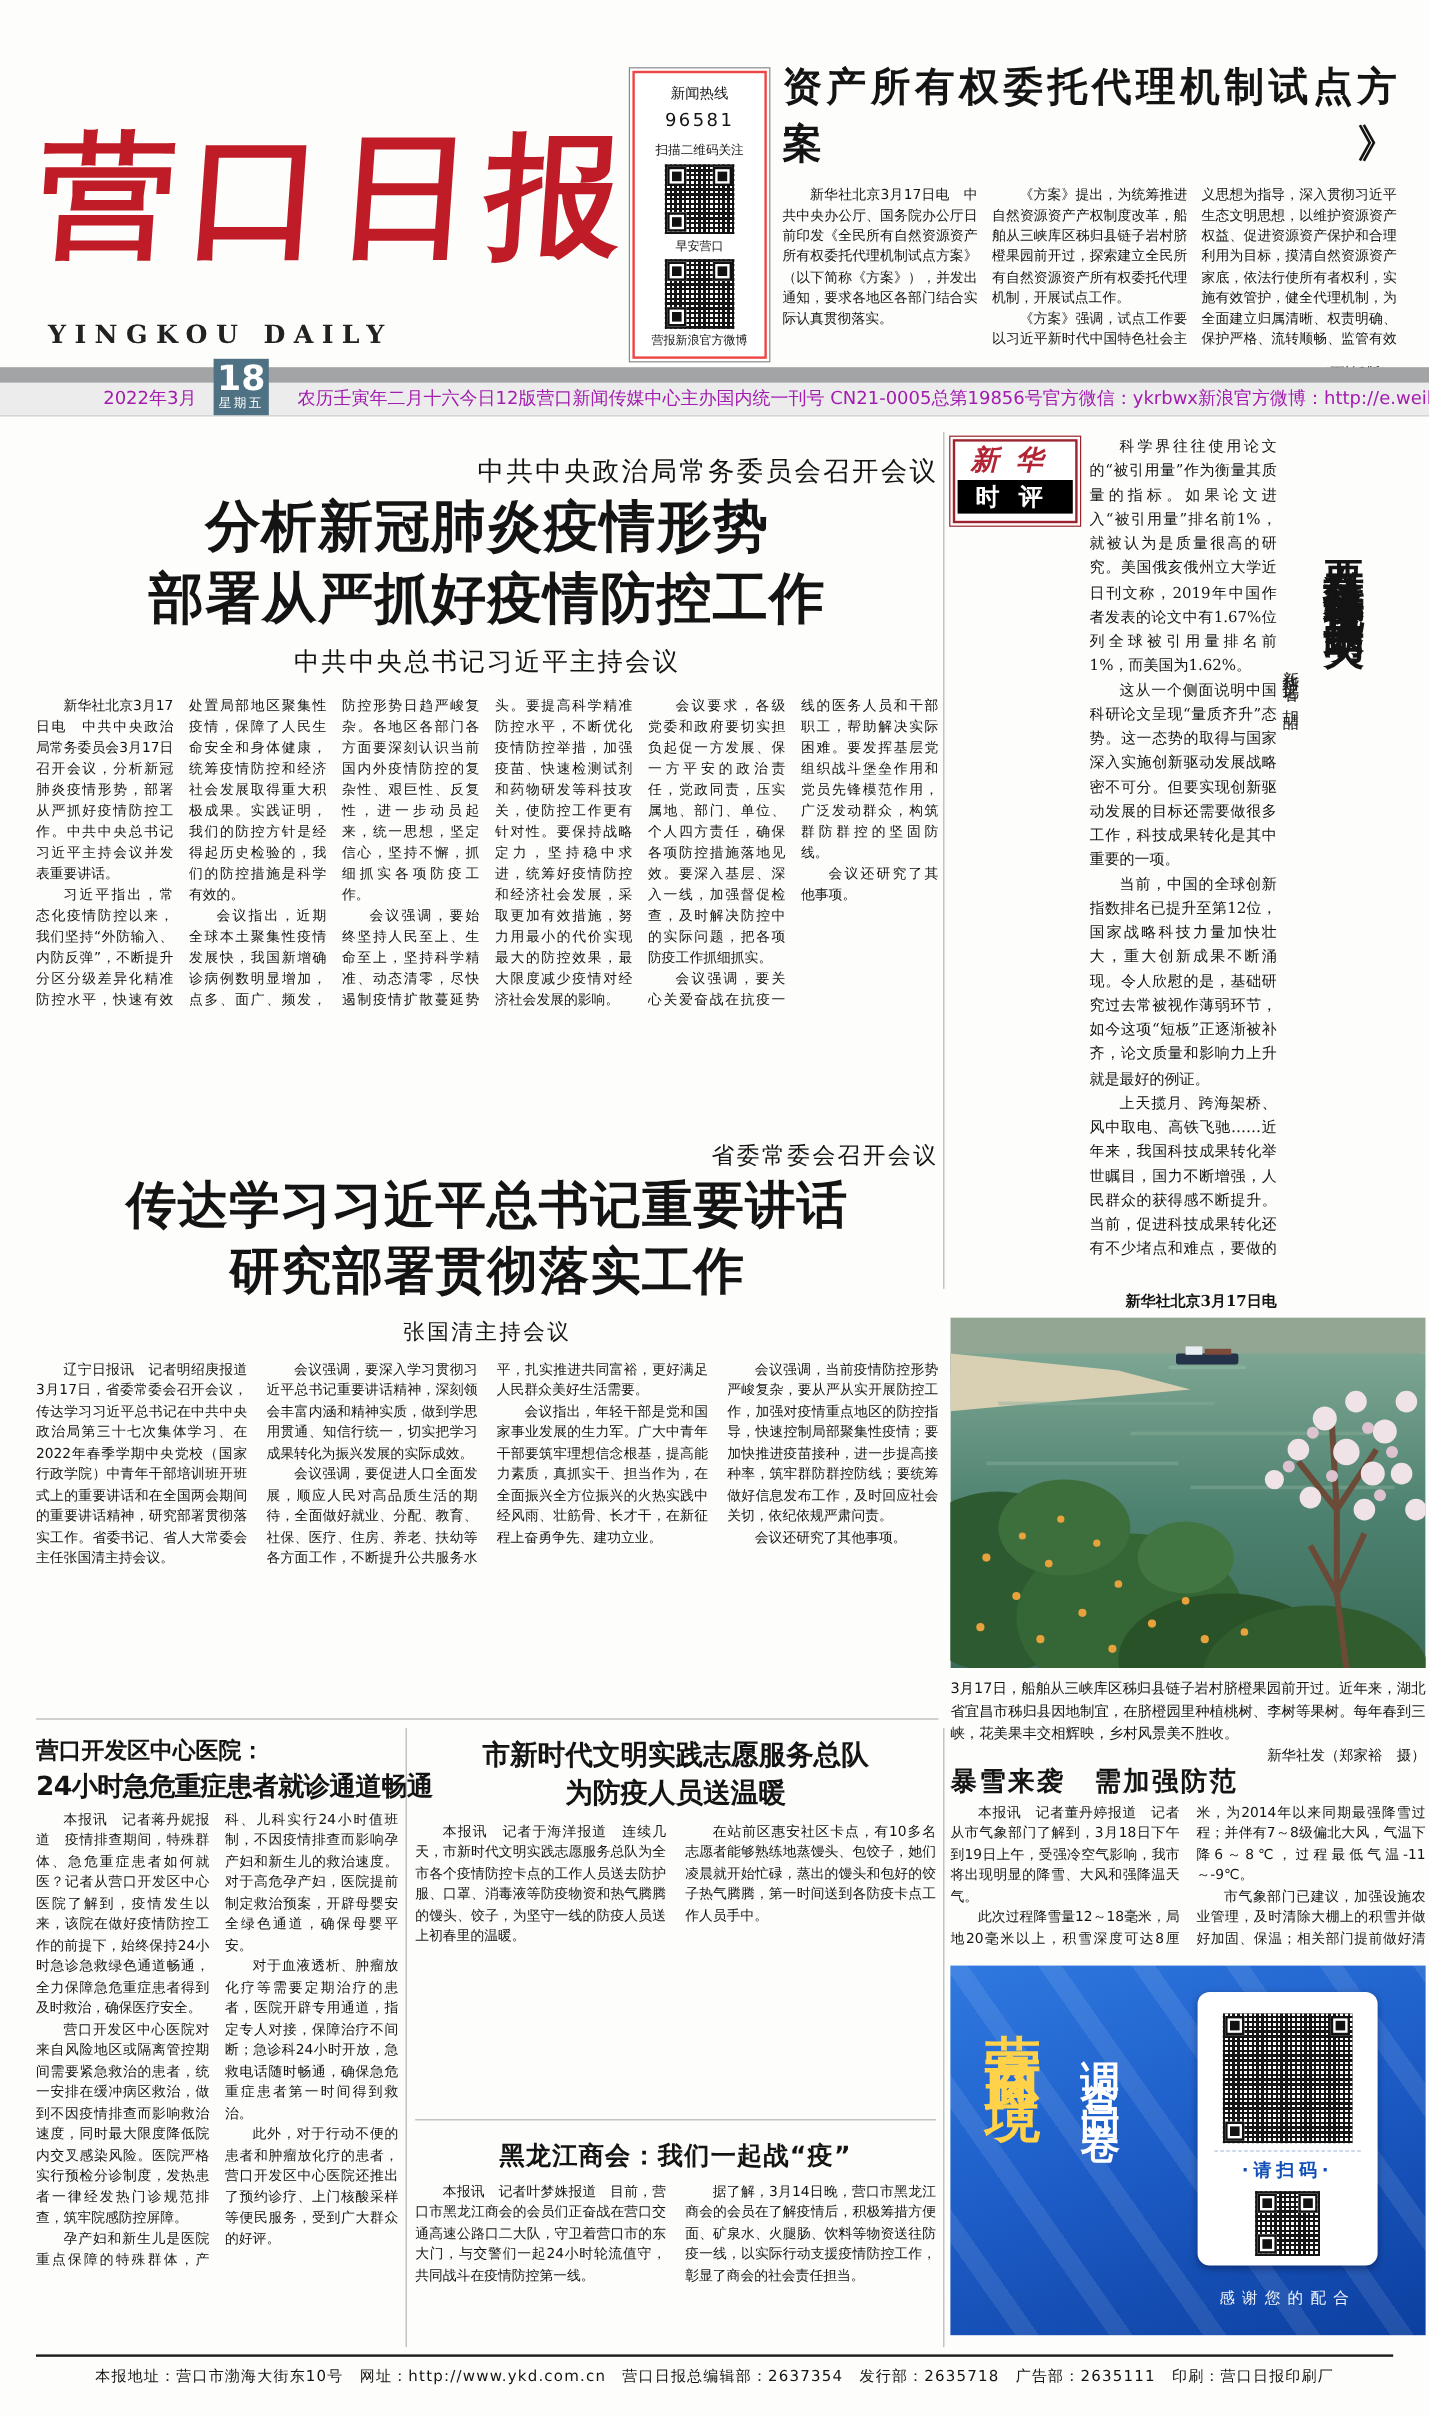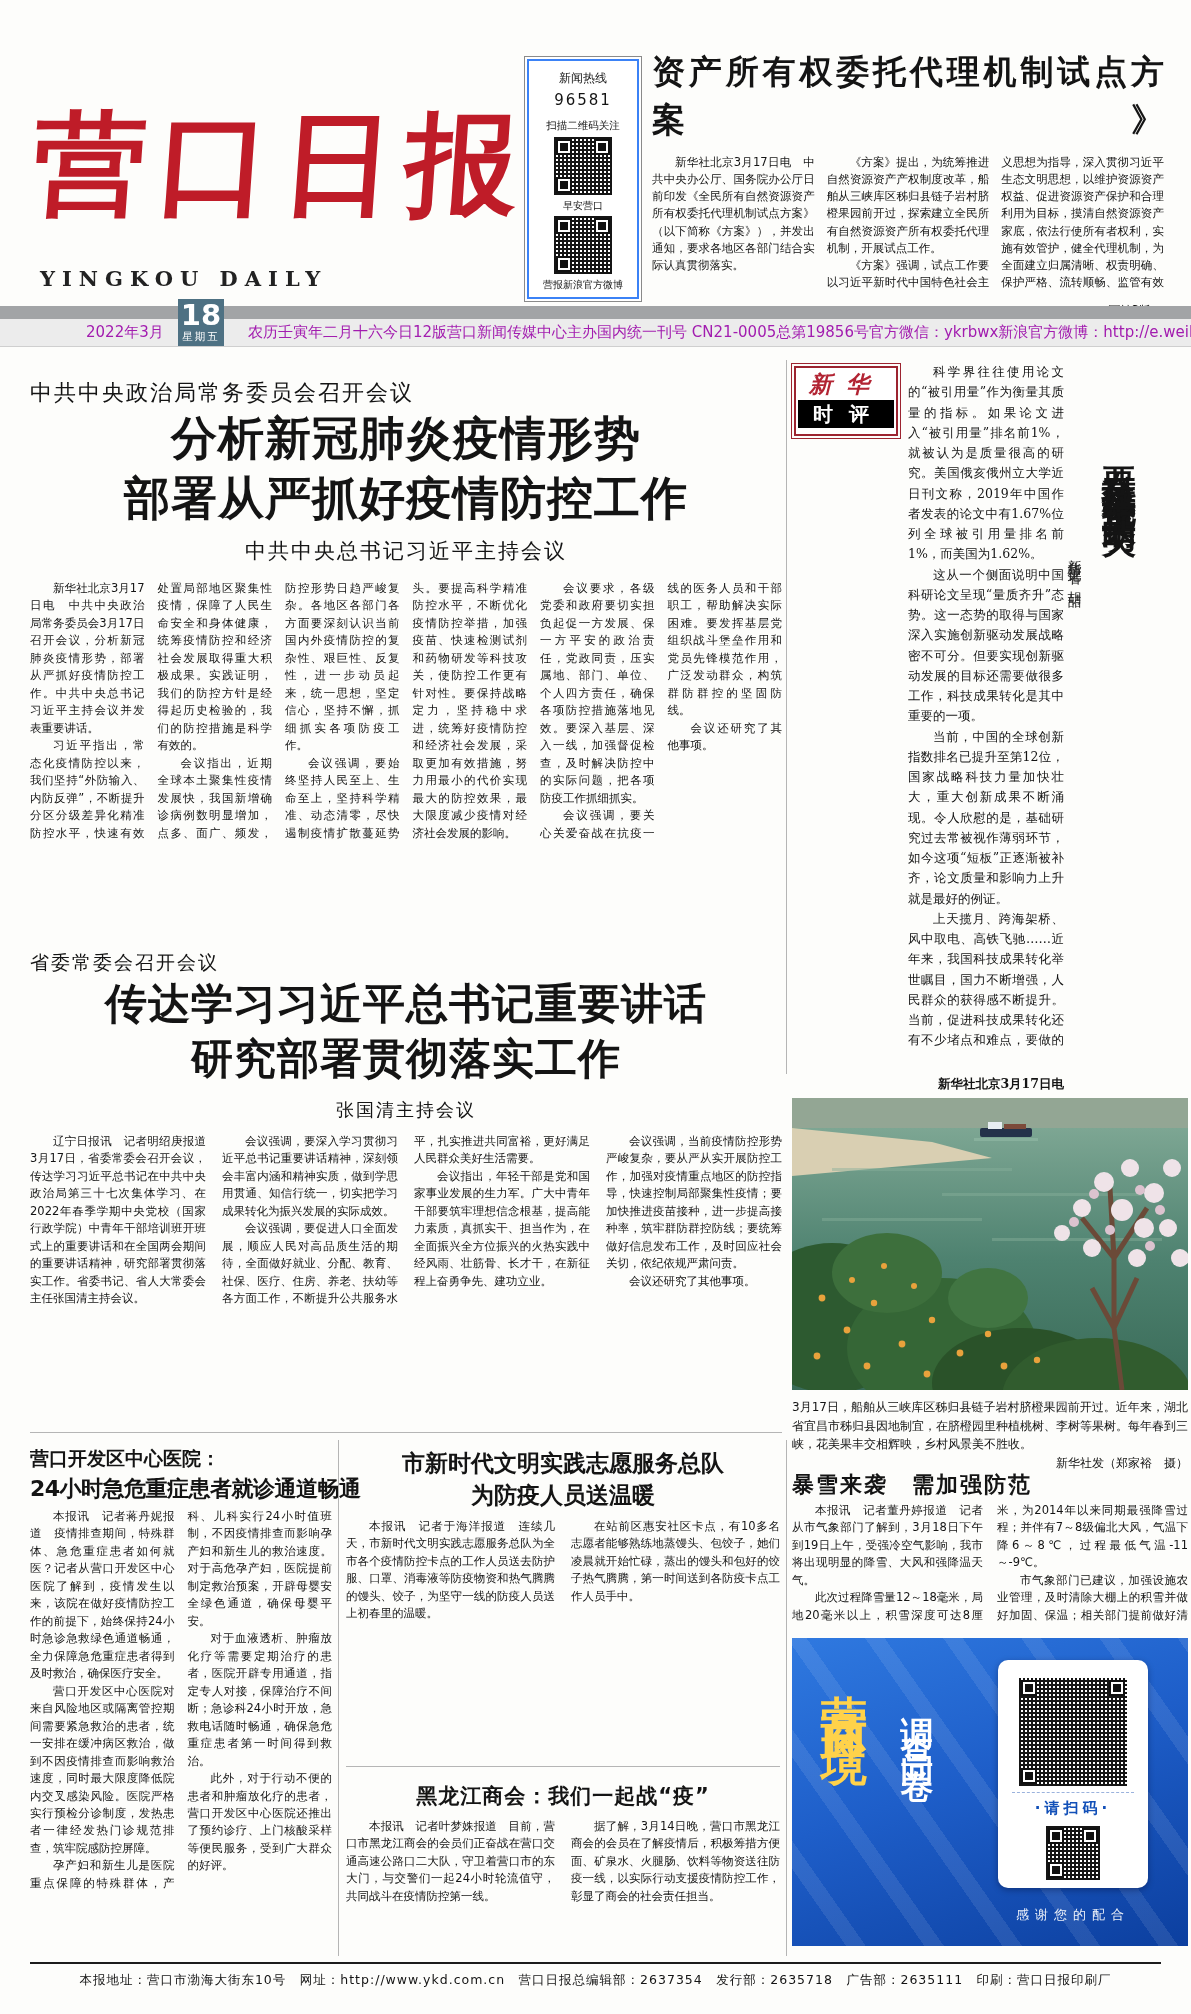--- a/index.html
+++ b/index.html
@@ -6,21 +6,21 @@
   body{width:1191px;height:2014px;position:relative;overflow:hidden;background:#fdfdfb;
        font-family:"DejaVu Sans",sans-serif;color:#141414}
   .abs{position:absolute}
   
   .brand{font-family:"DejaVu Serif",serif;font-weight:900;color:#bf1c28;font-size:112px;
          line-height:1;letter-spacing:12px;transform:skewX(-4deg);white-space:nowrap}
   .brand-en{font-family:"DejaVu Serif",serif;font-weight:700;font-size:21px;letter-spacing:7px;
             text-align:left;color:#222}
   
   .hotline{border:1px solid #8a8a8a;padding:2px;background:#fff}
-  .hotline-in{border:2px solid #3b82f6;height:100%;box-sizing:border-box;padding:8px 4px 4px;
+  .hotline-in{border:2px solid #ef4444;height:100%;box-sizing:border-box;padding:8px 4px 4px;
               text-align:center;font-size:12px;line-height:1.5}
   .hotline-num{font-size:15px;letter-spacing:2px;margin:2px 0 6px}
   .hotline-hint{font-size:10.5px;margin-bottom:4px}
   .qr{position:relative;margin:3px auto;background:
       repeating-linear-gradient(0deg,#151515 0 2px,transparent 2px 4px),
       repeating-linear-gradient(90deg,#151515 0 2px,#fff 2px 4px)}
   .qr b{position:absolute;width:12px;height:12px;border:2px solid #111;background:#fff}
   .qr b::after{content:"";position:absolute;inset:2px;background:#111}
   .qr b.tl{left:2px;top:2px}.qr b.tr{right:2px;top:2px}.qr b.bl{left:2px;bottom:2px}
   .qr-label{font-size:10px;margin-top:1px}
@@ -33,21 +33,21 @@
   
   .bar-dark{background:#a2a4a6}
   .bar-light{background:#ececec;border-bottom:1px solid #cfcfcf}
   .daybox{background:#4e7183;color:#fff;text-align:center;line-height:1;z-index:3}
   .daybox .d{font-size:29px;font-weight:700;margin-top:2px}
   .daybox .w{font-size:10.5px;margin-top:1px;letter-spacing:2px}
   .datetext{font-size:15px;color:#a21caf;white-space:nowrap}
   .date-items{display:flex;justify-content:space-between}
   .date-items span{white-space:nowrap}
   
-  .kicker{text-align:left;font-size:22px;letter-spacing:2px;font-weight:500}
+  .kicker{text-align:right;font-size:22px;letter-spacing:2px;font-weight:500}
   .bighead{text-align:center;font-weight:900;letter-spacing:1px;line-height:1.22}
   .subhead{text-align:center;font-size:21px;letter-spacing:2px}
   .bodycols{font-size:11.5px;line-height:1.52;text-align:justify;overflow:hidden}
   .bodycols p{margin:0;text-indent:2em}
   .vrule{border-left:1px solid #b5b5b5}
   .hrule{border-top:1px solid #b5b5b5}
   
   .cmt-logo{float:left;width:100px;height:66px;border:2px solid #9c2430;outline:1px solid #9c2430;
             outline-offset:2px;margin:4px 10px 6px 2px;background:#fff;text-align:center}
   .cmt-logo .t{font-family:"DejaVu Serif",serif;color:#b22433;font-size:23px;font-weight:700;

